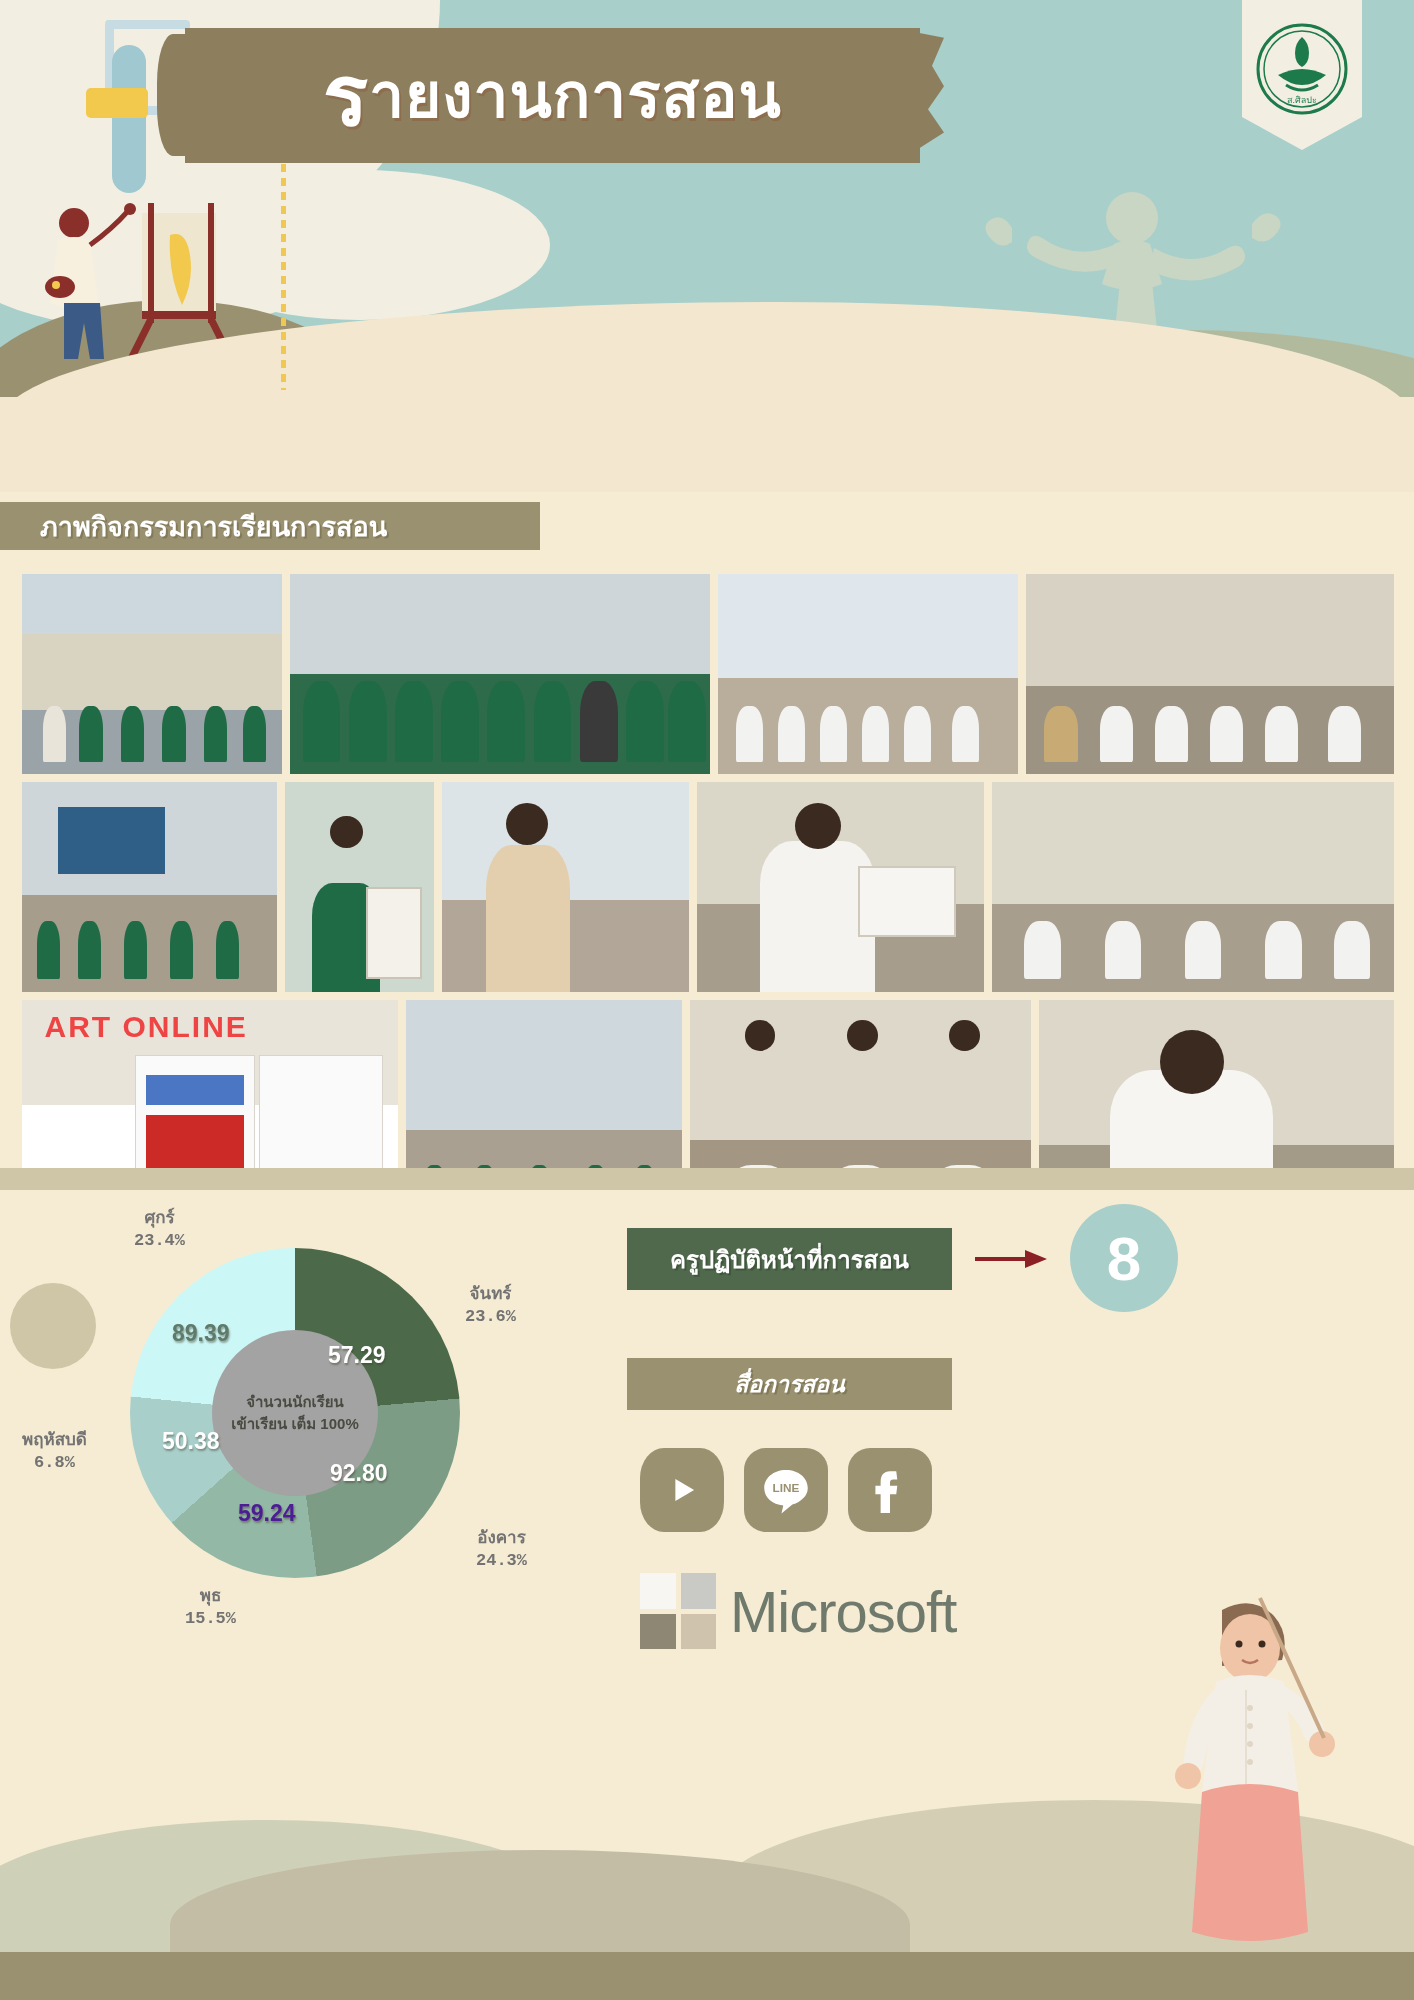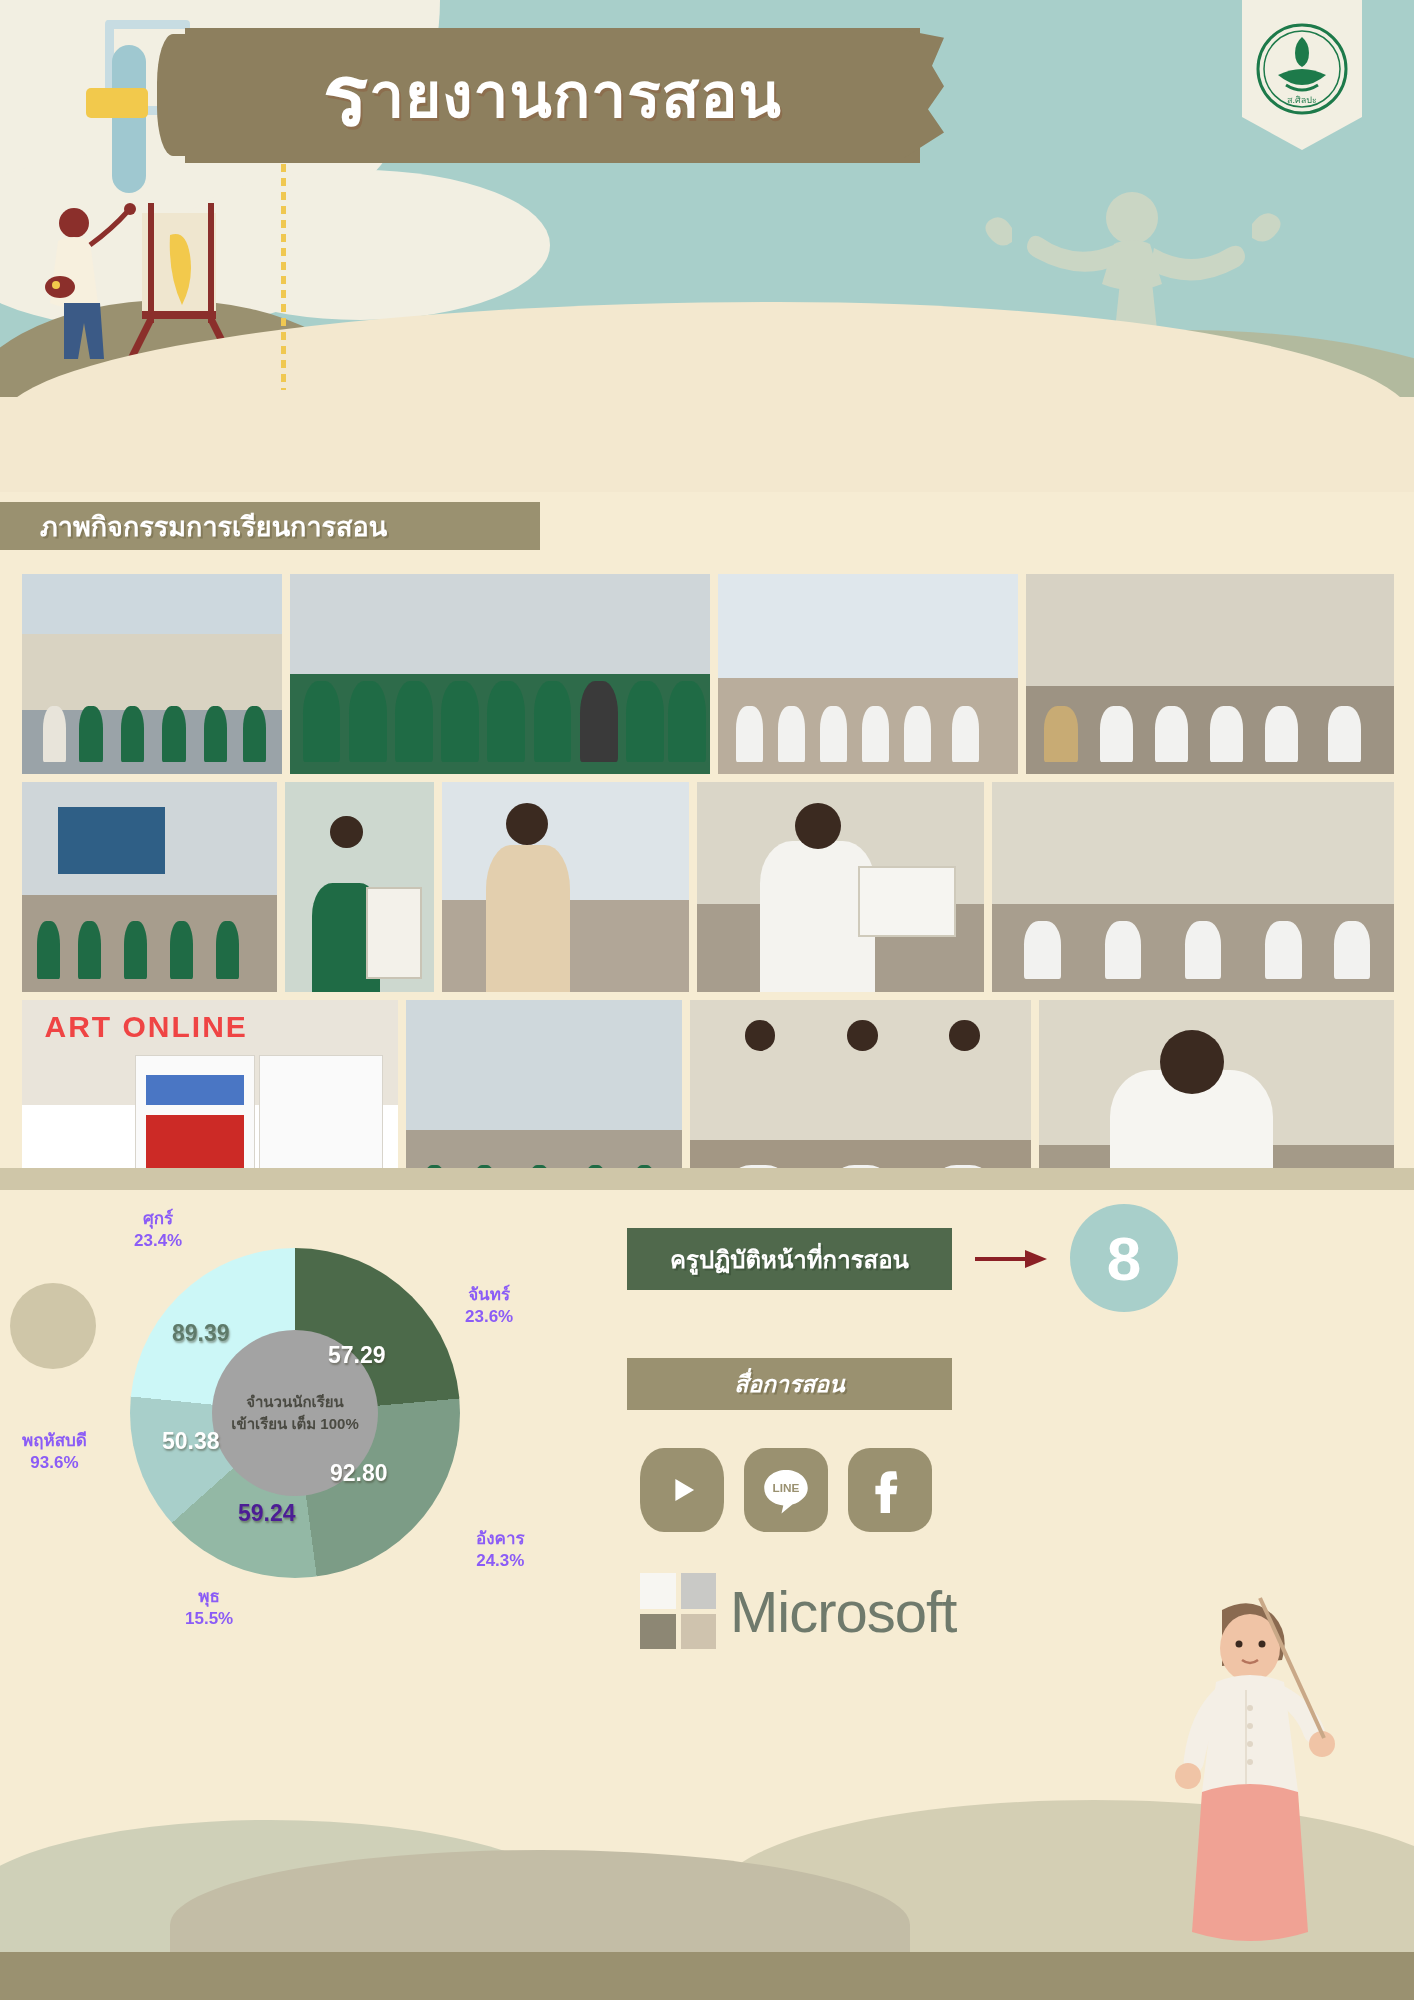--- a/index.html
+++ b/index.html
@@ -161,21 +161,21 @@
   .chart-wrap { position:absolute; left:130px; top:80px; width:330px; height:330px; }
   .donut { position:absolute; left:0; top:0; width:330px; height:330px; border-radius:50%; }
   .donut-hole {
     position:absolute; left:82px; top:82px; width:166px; height:166px;
     border-radius:50%; background:#a3a3a3;
     display:flex; flex-direction:column; align-items:center; justify-content:center;
     text-align:center; color:#4a4a42; font-size:15px; font-weight:bold; line-height:1.5;
   }
   .slice-val { position:absolute; font-size:23px; font-weight:bold; color:#ffffff;
                text-shadow:1px 2px 2px rgba(60,60,40,.45); white-space:nowrap; }
-  .cat-label { position:absolute; text-align:center; color:#8b5cf6; font-size:17px; font-weight:bold; line-height:1.3; white-space:nowrap; }
+  .cat-label { position:absolute; text-align:center; color:#737373; font-size:17px; font-weight:bold; line-height:1.3; white-space:nowrap;font-family:Liberation Mono, monospace; }
 
   
   .teacher-band {
     position:absolute; left:627px; top:60px; width:325px; height:62px;
     background:#50694c; display:flex; align-items:center; justify-content:center;
   }
   .teacher-band span { color:#fff; font-size:24px; font-weight:bold; text-shadow:2px 2px 0 rgba(40,60,40,.4); }
   .arrow { position:absolute; left:975px; top:82px; width:72px; height:18px; }
   .count-circle {
     position:absolute; left:1070px; top:36px; width:108px; height:108px; border-radius:50%;
@@ -453,21 +453,21 @@
     <div class="cat-label" style="left:476px;top:360px;">
       <div>อังคาร</div>
       <div>24.3%</div>
     </div>
     <div class="cat-label" style="left:185px;top:418px;">
       <div>พุธ</div>
       <div>15.5%</div>
     </div>
     <div class="cat-label" style="left:22px;top:262px;">
       <div>พฤหัสบดี</div>
-      <div>93.6%</div>
+      <div>6.8%</div>
     </div>
     <div class="cat-label" style="left:134px;top:40px;">
       <div>ศุกร์</div>
       <div>23.4%</div>
     </div>
 
     <div class="teacher-band">
       <span>ครูปฏิบัติหน้าที่การสอน</span>
     </div>
 

